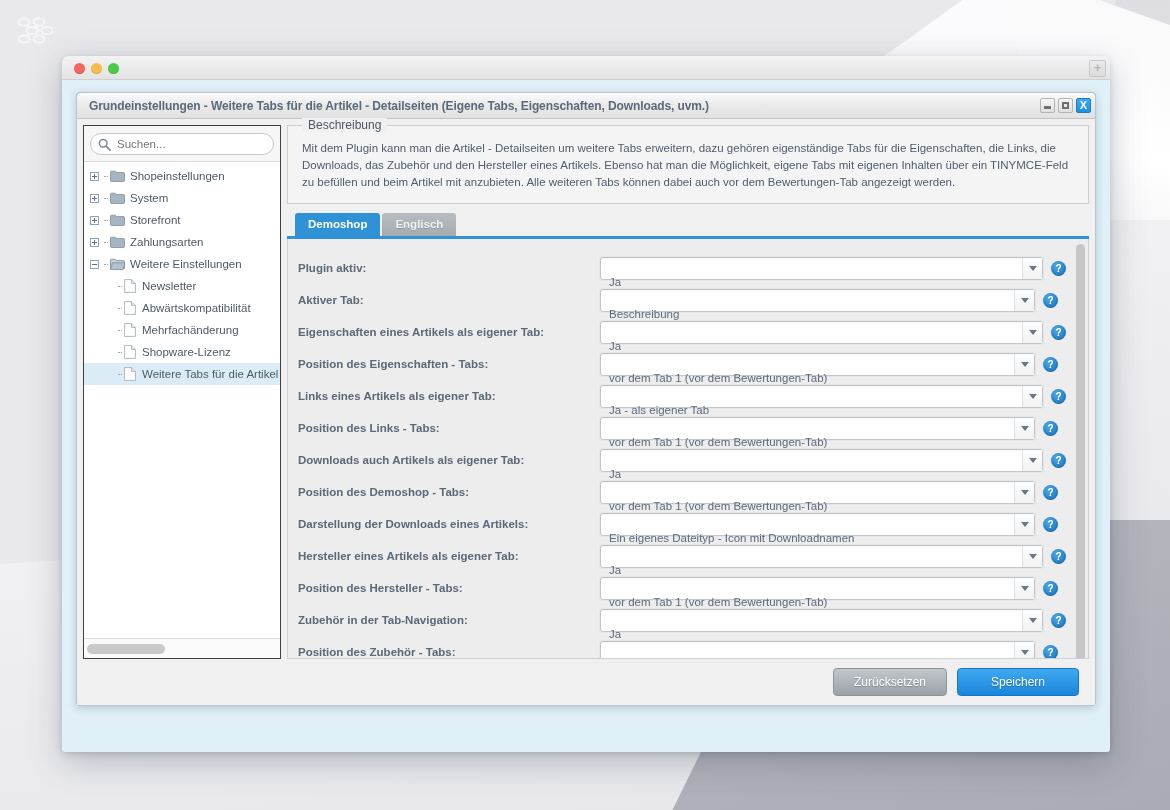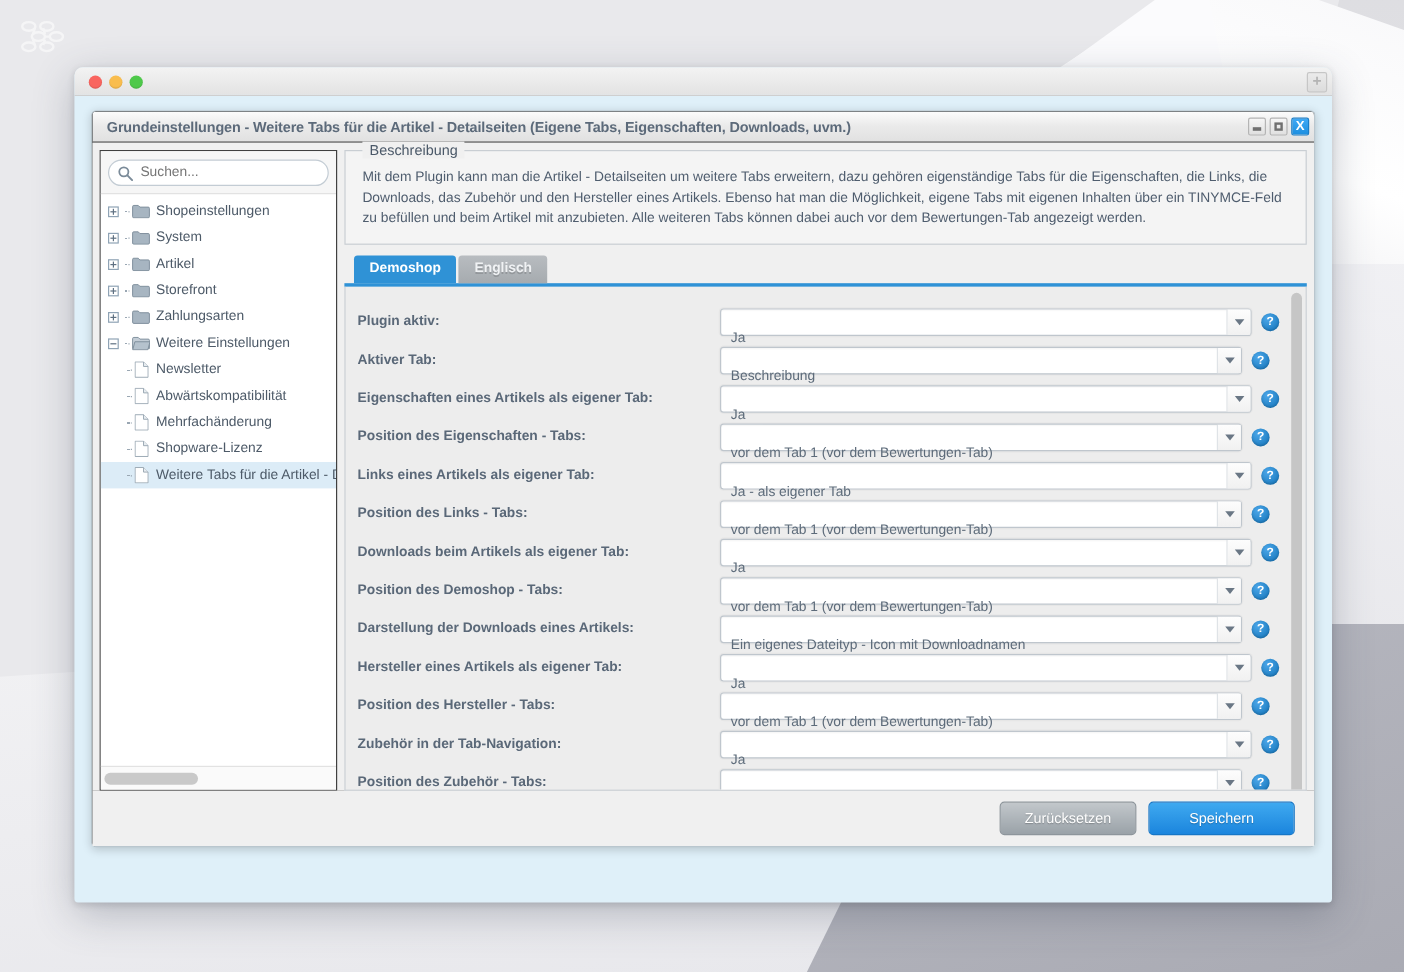--- a/index.html
+++ b/index.html
@@ -90,21 +90,21 @@
     background: linear-gradient(180deg,#ebebeb,#dcdcdc);
     border:1px solid #c6c6c6; border-radius:2px;
     color:#b4b4b4; font-size:13px; line-height:14px; text-align:center; font-weight:bold;
   }
 
   
   #app-window {
     position:absolute;
     left:14px; top:36px;
     width: 1020px; height: 614px;
-    background: #000000;
+    background: #0f766e;
     border: 1px solid #b9c6ce;
     border-radius: 4px;
     box-shadow: 0 2px 8px rgba(0,0,0,.18);
     display:flex; flex-direction:column;
   }
   #app-titlebar {
     height: 26px;
     background: linear-gradient(180deg,#fcfcfc 0%, #eaeaea 48%, #e1e1e1 100%);
     border-bottom:1px solid #c3c3c3;
     border-radius: 3px 3px 0 0;
@@ -154,21 +154,21 @@
   #search-input {
     border:none; outline:none; background:transparent;
     font-size:11.5px; color:#a5b2bd; width:100%;
     font-family:"Liberation Sans", sans-serif;
   }
   #tree { flex:1; overflow:hidden; padding-top:3px; position:relative; background:#fff; }
   .tree-node {
     display:flex; align-items:center; height:22px;
     font-size:11.5px; color:#4d5a68; padding-left:6px; white-space:nowrap;
   }
-  .tree-node.child { padding-left:22px; }
+  .tree-node.child { padding-left:34px; }
   .tree-node.selected { background:#dcecf7; }
   .expander {
     width:9px; height:9px; border:1px solid #8fa3b5; background:#fff;
     margin-right:5px; position:relative; flex:none;
   }
   .expander::before {
     content:""; position:absolute; left:1px; right:1px; top:3px; height:1px; background:#5f7182;
   }
   .expander.plus::after {
     content:""; position:absolute; top:1px; bottom:1px; left:3px; width:1px; background:#5f7182;
@@ -368,28 +368,20 @@
                   <path d="M0.5 2.2 A1 1 0 0 1 1.5 1.2 H5.2 L6.6 2.6 H13.5 A1 1 0 0 1 14.5 3.6 V10.5 A1 1 0 0 1 13.5 11.5 H1.5 A1 1 0 0 1 0.5 10.5 Z" fill="#a7b5c1" stroke="#7e8e9c" stroke-width="0.8"></path>
                 </svg>
                 <span>System</span>
               </div>
               <div class="tree-node">
                 <span class="expander plus"></span>
                 <span class="dotline"></span>
                 <svg class="folder-icon" viewBox="0 0 15 12">
                   <path d="M0.5 2.2 A1 1 0 0 1 1.5 1.2 H5.2 L6.6 2.6 H13.5 A1 1 0 0 1 14.5 3.6 V10.5 A1 1 0 0 1 13.5 11.5 H1.5 A1 1 0 0 1 0.5 10.5 Z" fill="#a7b5c1" stroke="#7e8e9c" stroke-width="0.8"></path>
                 </svg>
-                <span>Artikel</span>
-              </div>
-              <div class="tree-node">
-                <span class="expander plus"></span>
-                <span class="dotline"></span>
-                <svg class="folder-icon" viewBox="0 0 15 12">
-                  <path d="M0.5 2.2 A1 1 0 0 1 1.5 1.2 H5.2 L6.6 2.6 H13.5 A1 1 0 0 1 14.5 3.6 V10.5 A1 1 0 0 1 13.5 11.5 H1.5 A1 1 0 0 1 0.5 10.5 Z" fill="#a7b5c1" stroke="#7e8e9c" stroke-width="0.8"></path>
-                </svg>
                 <span>Storefront</span>
               </div>
               <div class="tree-node">
                 <span class="expander plus"></span>
                 <span class="dotline"></span>
                 <svg class="folder-icon" viewBox="0 0 15 12">
                   <path d="M0.5 2.2 A1 1 0 0 1 1.5 1.2 H5.2 L6.6 2.6 H13.5 A1 1 0 0 1 14.5 3.6 V10.5 A1 1 0 0 1 13.5 11.5 H1.5 A1 1 0 0 1 0.5 10.5 Z" fill="#a7b5c1" stroke="#7e8e9c" stroke-width="0.8"></path>
                 </svg>
                 <span>Zahlungsarten</span>
               </div>
@@ -528,21 +520,21 @@
                     <div class="combo">
                       <span class="combo-value">vor dem Tab 1 (vor dem Bewertungen-Tab)</span>
                       <span class="combo-arrow">
                         <i></i>
                       </span>
                     </div>
                     <span class="help-icon">?</span>
                   </div>
                 </div>
                 <div class="form-row">
-                  <div class="form-label">Downloads beim Artikels als eigener Tab:</div>
+                  <div class="form-label">Downloads auch Artikels als eigener Tab:</div>
                   <div class="form-control" style="padding-right:0px">
                     <div class="combo">
                       <span class="combo-value">Ja</span>
                       <span class="combo-arrow">
                         <i></i>
                       </span>
                     </div>
                     <span class="help-icon">?</span>
                   </div>
                 </div>

